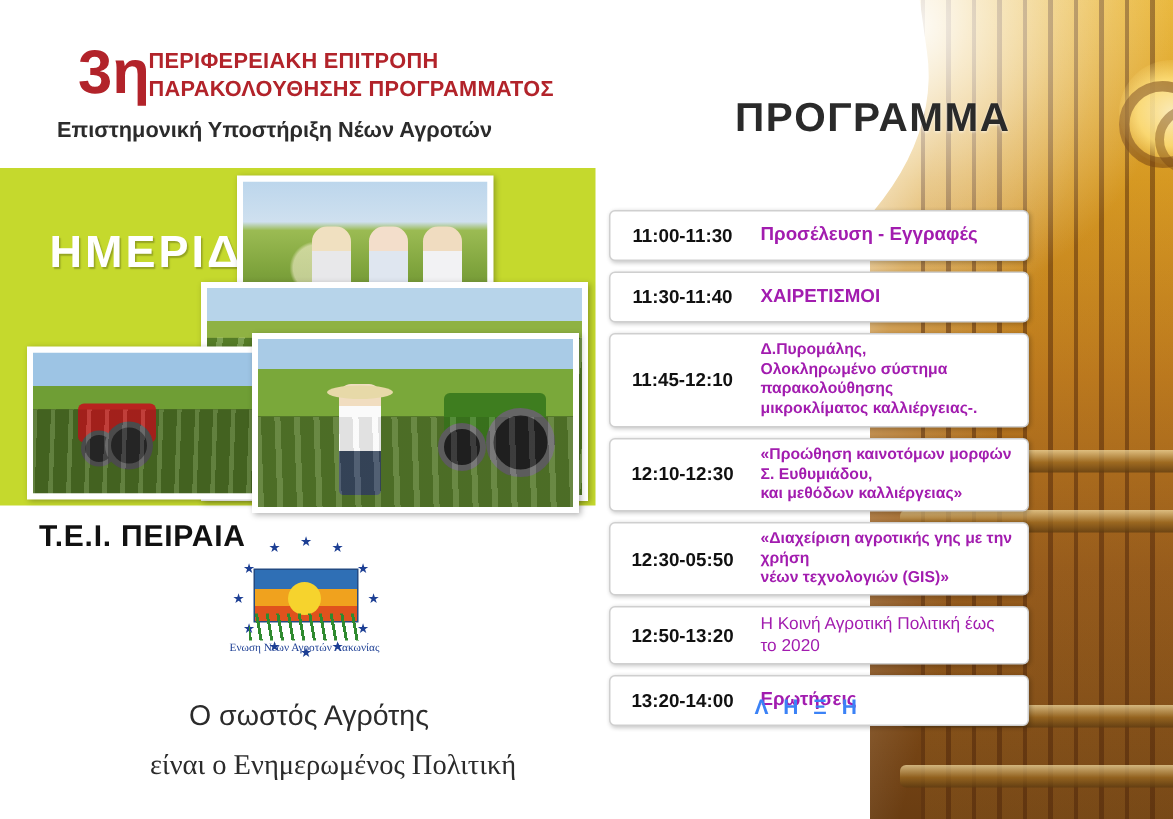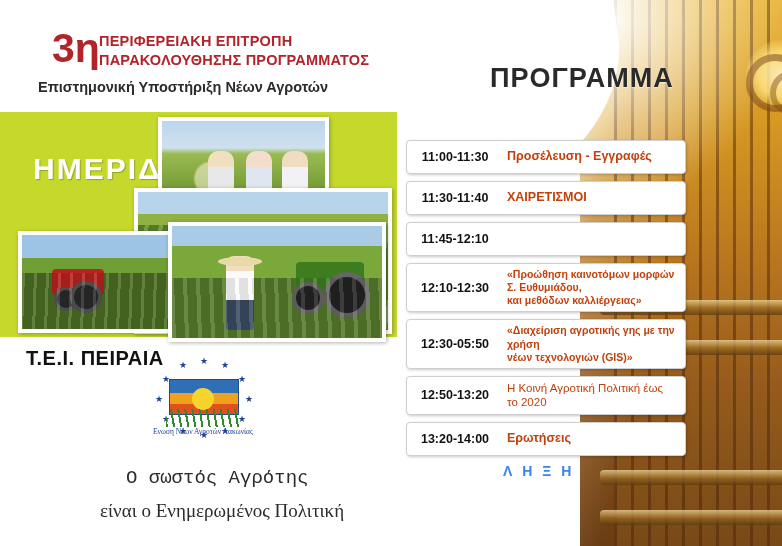--- a/index.html
+++ b/index.html
@@ -356,21 +356,21 @@
     color: #1d3f94;
     font-weight: normal;
     font-family: "Liberation Serif", serif;
   }
   .slogan1 {
     position: absolute;
     left: 126px;
     top: 467px;
     font-size: 19px;
     color: #2b2b2b;
-    font-family: Liberation Mono, monospace;
+    font-family: Liberation Sans, sans-serif;
     text-align: center;
   }
   .slogan2 {
     position: absolute;
     left: 100px;
     top: 500px;
     font-size: 19px;
     color: #2b2b2b;
     font-family: "Liberation Serif", serif;
   }
@@ -399,21 +399,21 @@
     text-align: center;
     font-size: 12.5px;
     font-weight: bold;
     color: #111;
     font-family: "Liberation Sans", sans-serif;
   }
   .sdesc {
     flex: 1 1 auto;
     font-size: 12.5px;
     font-weight: bold;
-    color: #c2410c;
+    color: #a21caf;
     padding-left: 6px;
     padding-right: 8px;
     line-height: 1.25;
   }
   .sdesc.small {
     font-size: 10.5px;
   }
   .sdesc.normal-weight {
     font-weight: normal;
     font-size: 11.5px;
@@ -525,20 +525,25 @@
         </div>
       </div>
       <div class="srow">
         <div class="stime">11:30-11:40</div>
         <div class="sdesc">
           <span class="line">ΧΑΙΡΕΤΙΣΜΟΙ</span>
         </div>
       </div>
       <div class="srow">
         <div class="stime">11:45-12:10</div>
+        <div class="sdesc small">
+          <span class="line">Δ.Πυρομάλης,</span>
+          <span class="line">Ολοκληρωμένο σύστημα παρακολούθησης</span>
+          <span class="line">μικροκλίματος καλλιέργειας-.</span>
+        </div>
       </div>
       <div class="srow">
         <div class="stime">12:10-12:30</div>
         <div class="sdesc small">
           <span class="line">«Προώθηση καινοτόμων μορφών</span>
           <span class="line">Σ. Ευθυμιάδου,</span>
           <span class="line">και μεθόδων καλλιέργειας»</span>
         </div>
       </div>
       <div class="srow">

